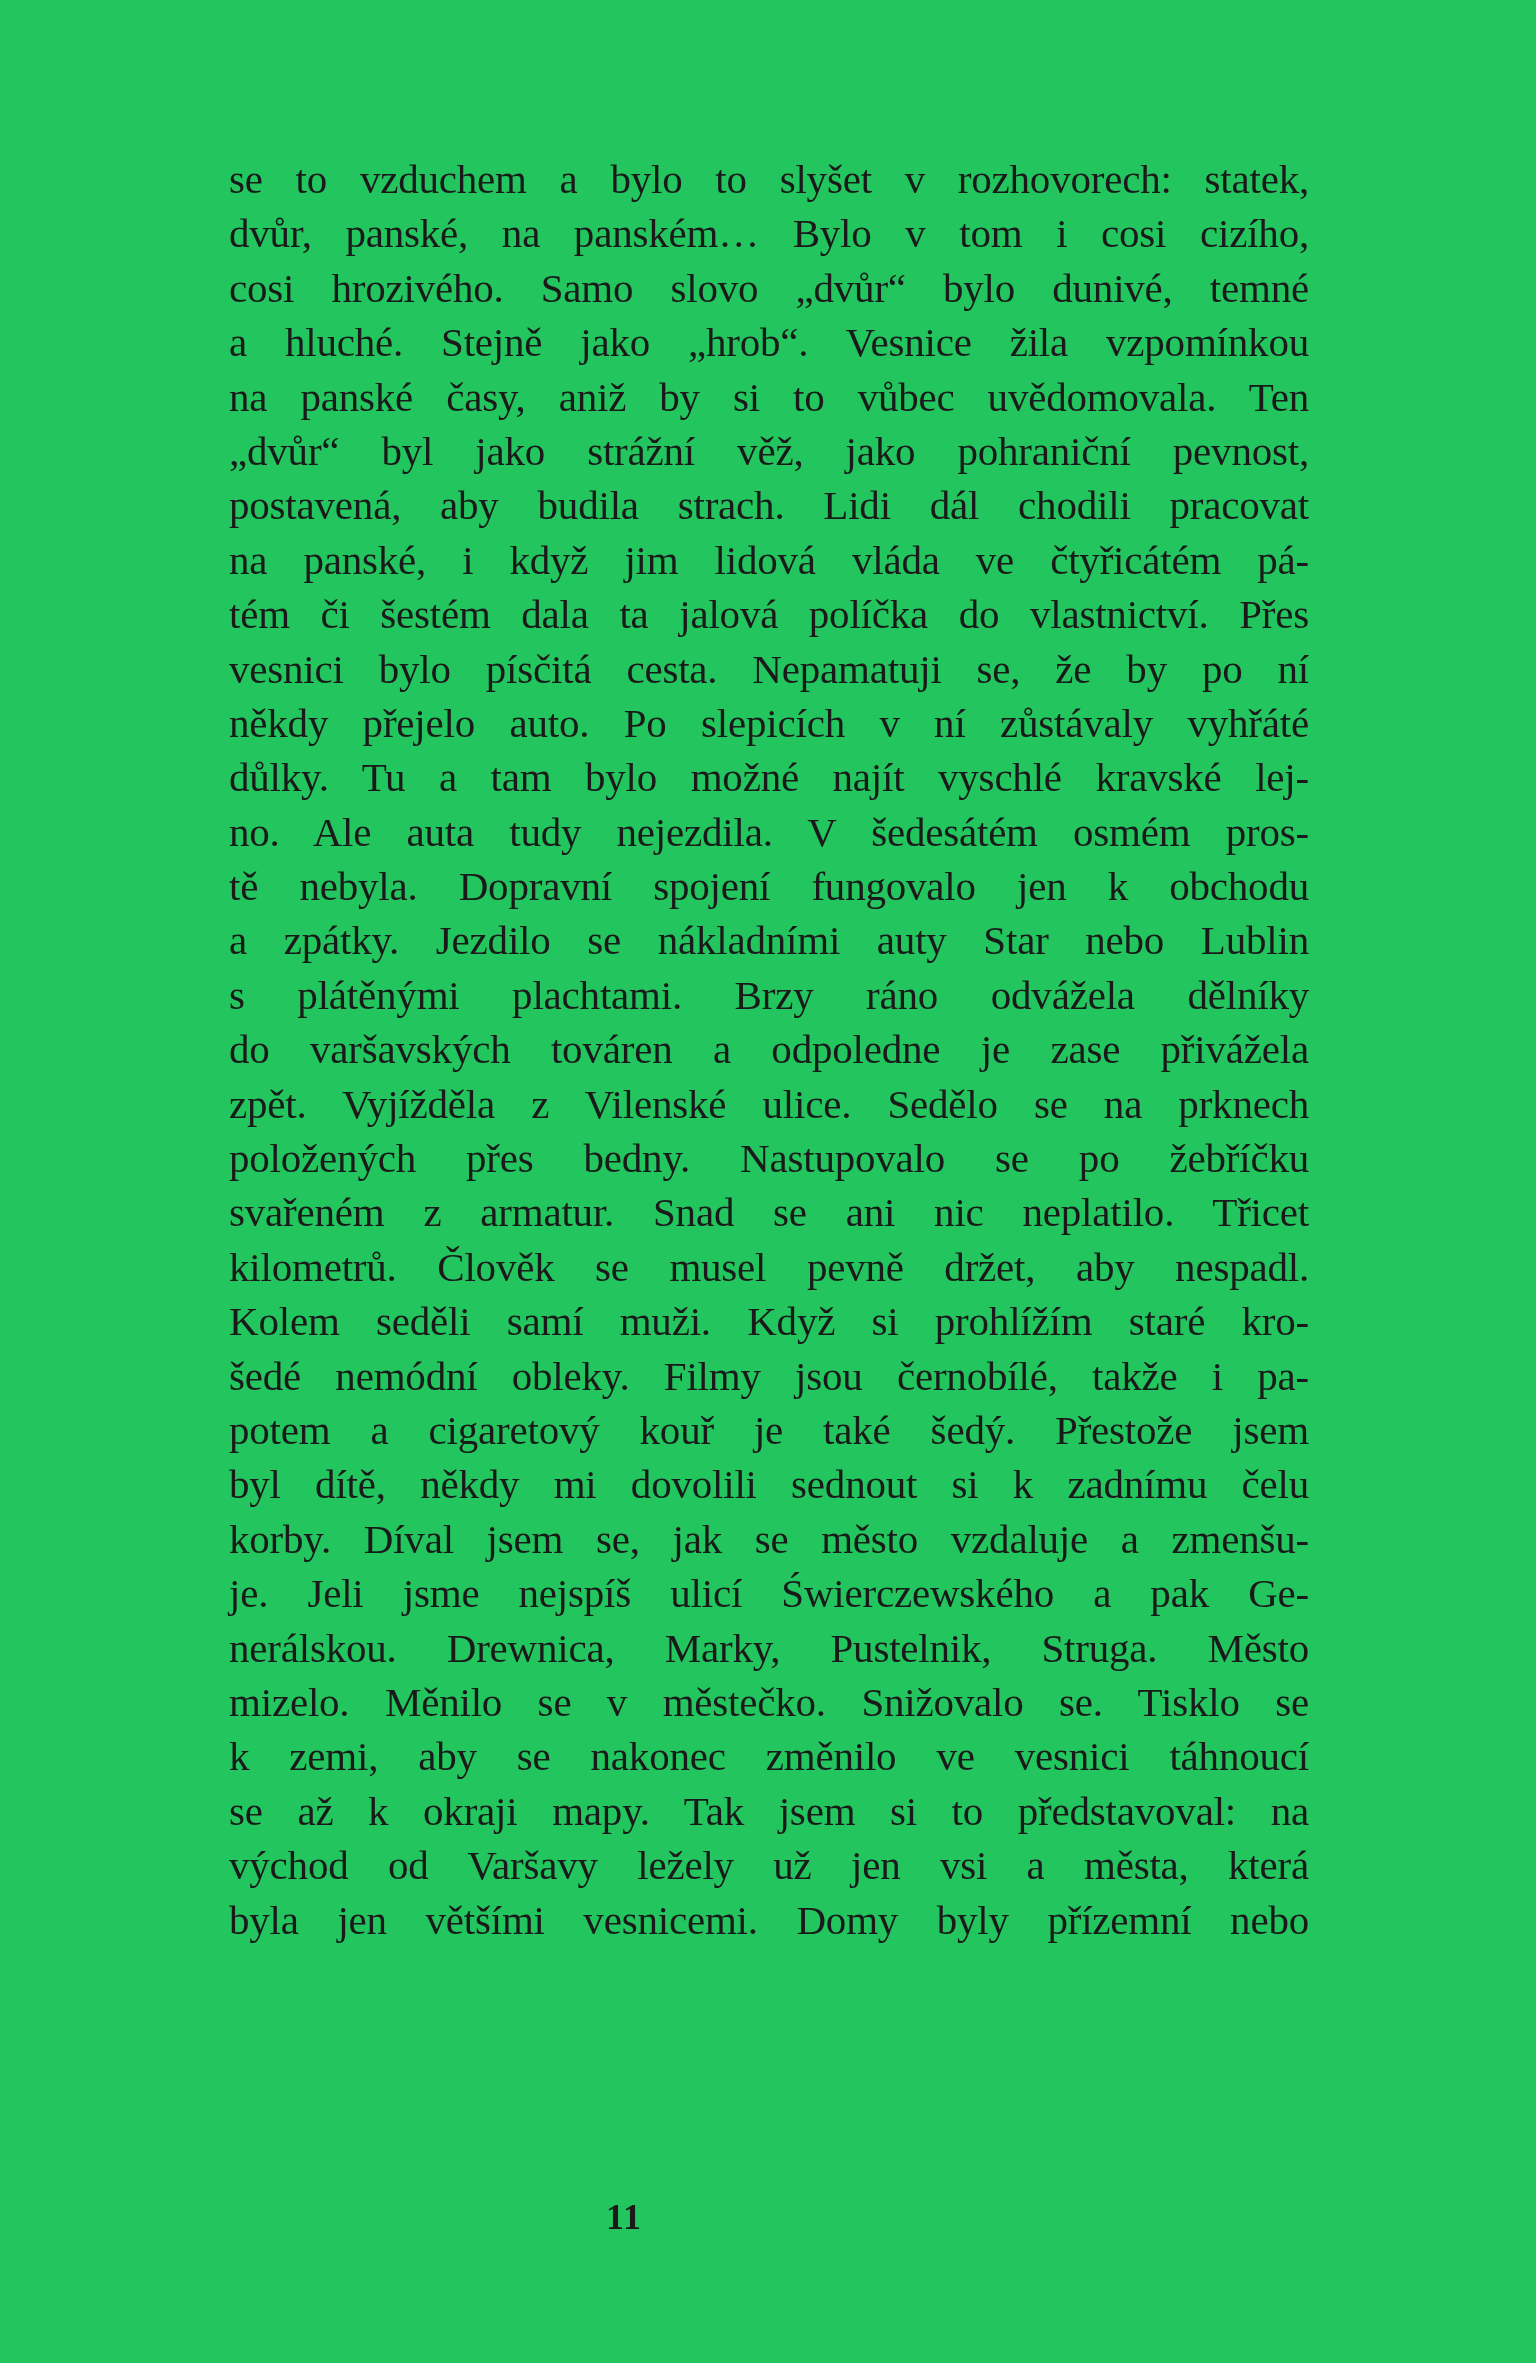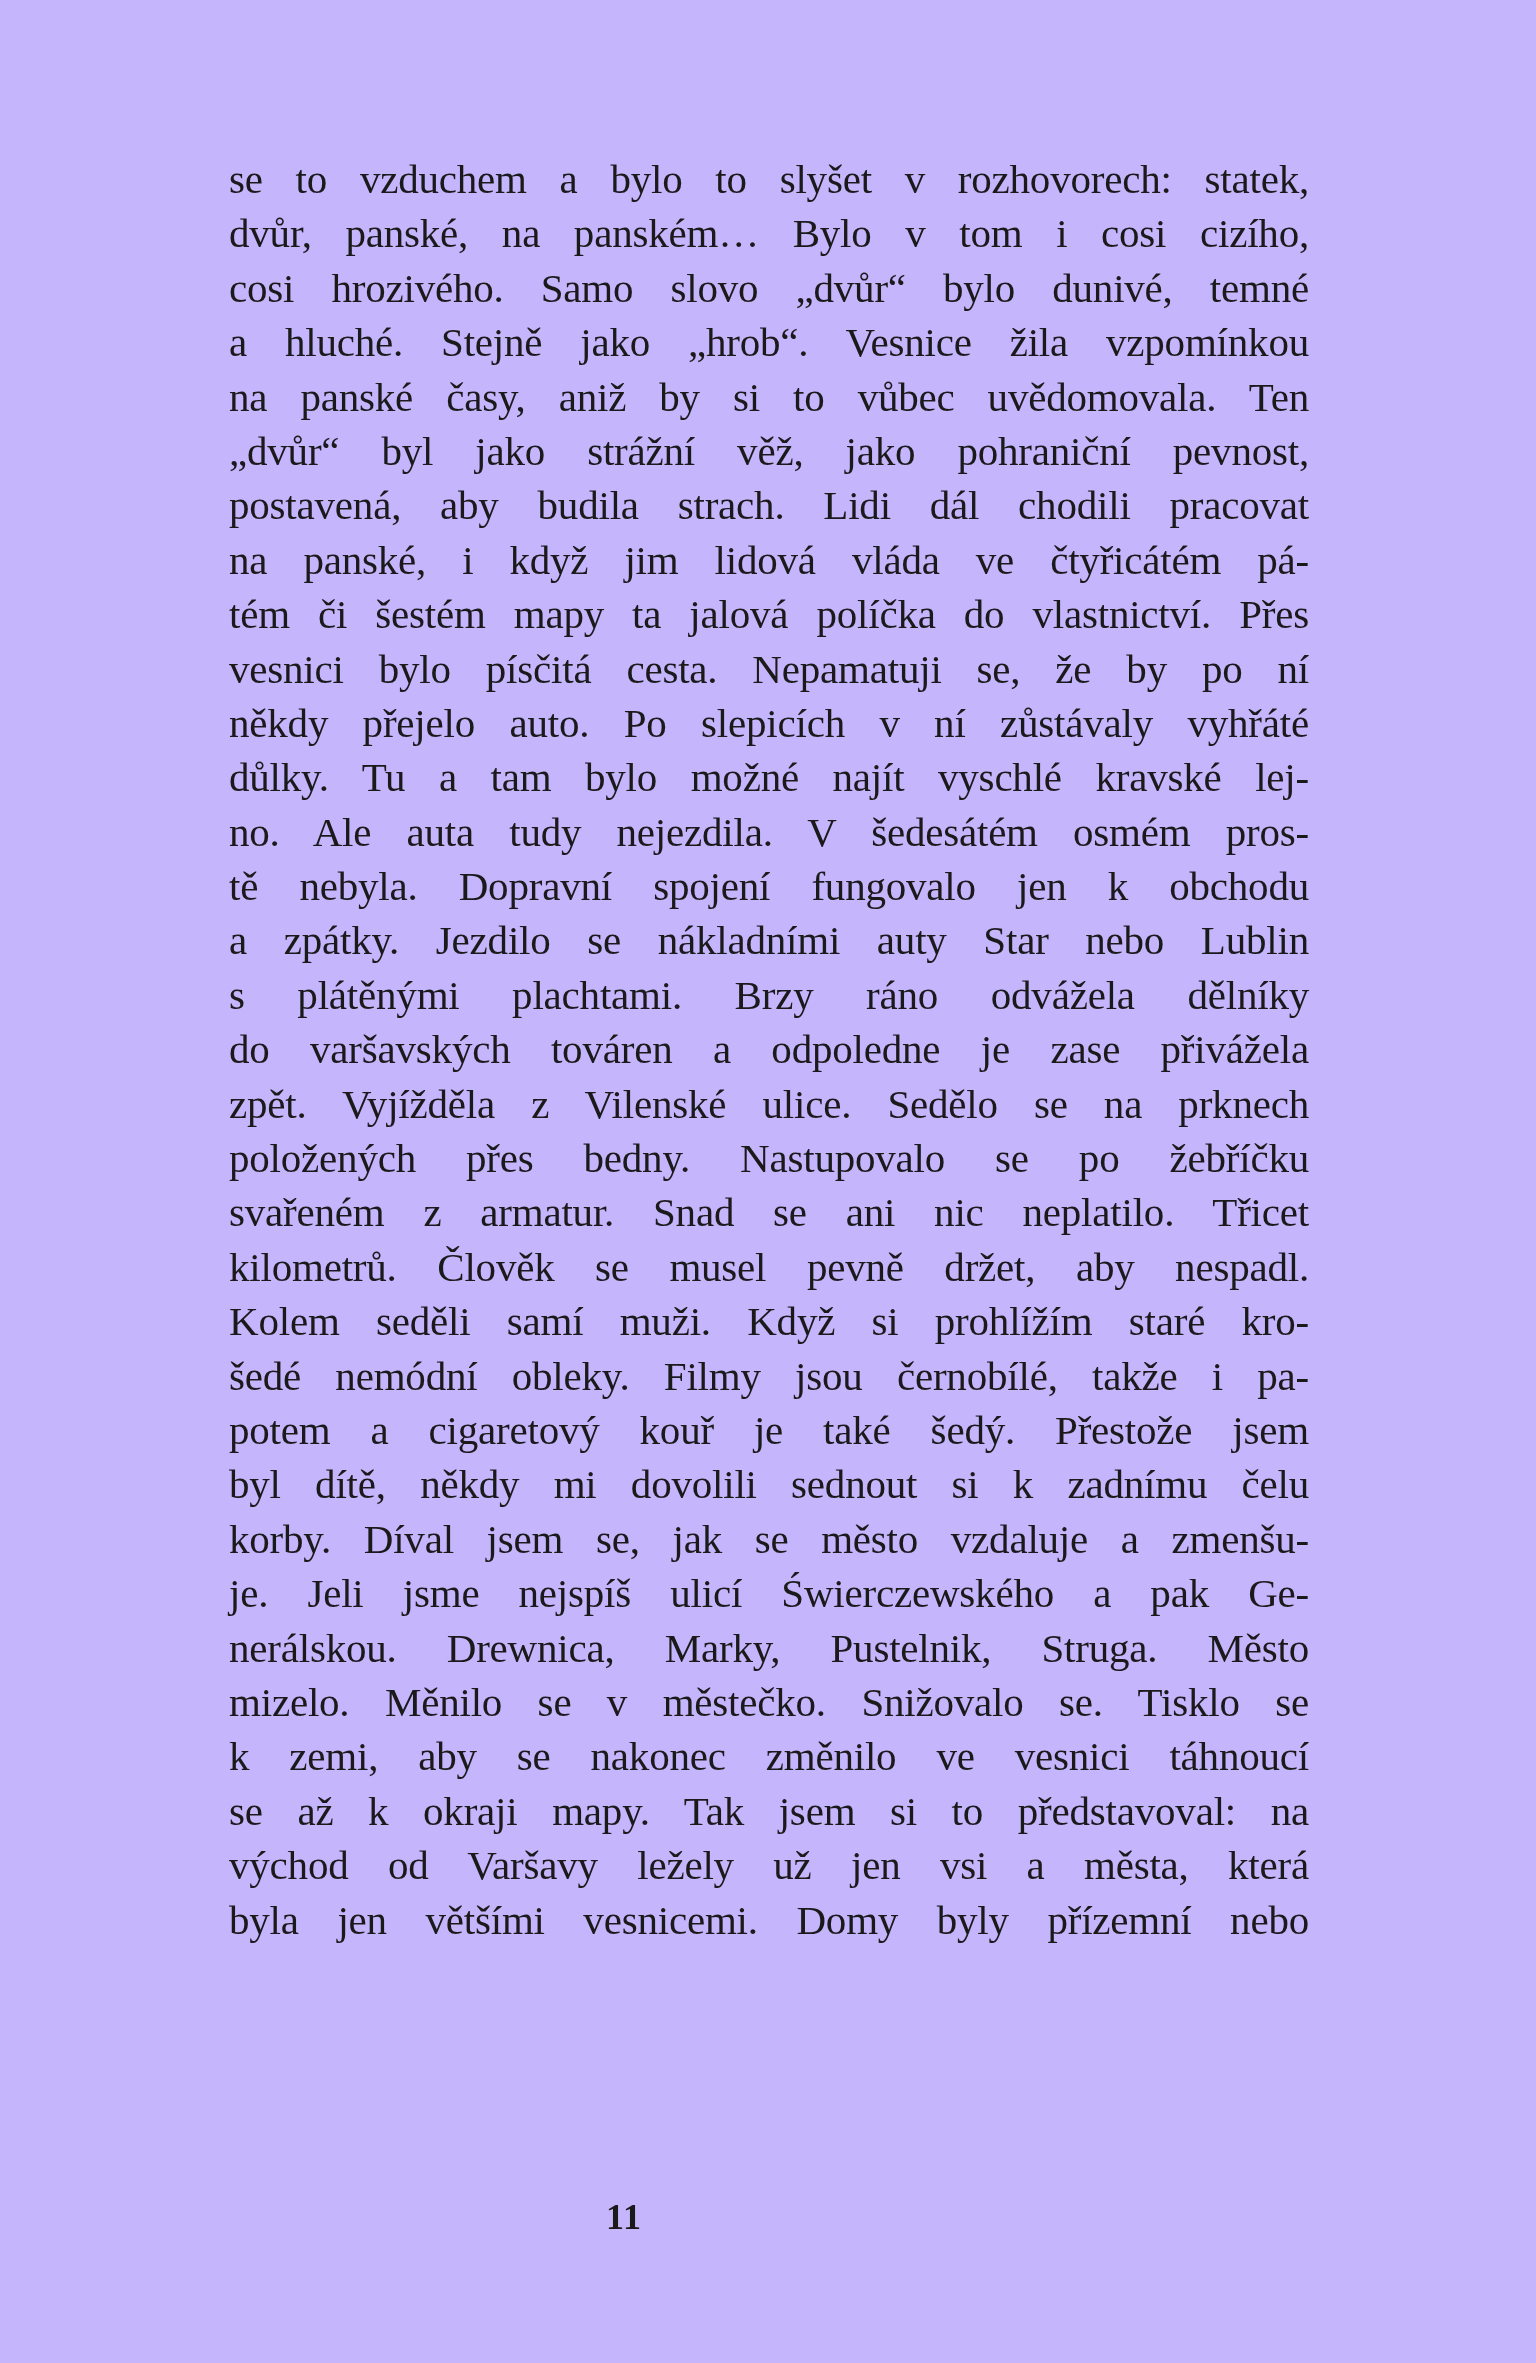--- a/index.html
+++ b/index.html
@@ -13,21 +13,21 @@
       position: relative;
       overflow: hidden;
       color: #1a1a1a;
       font-family: "Liberation Serif", "DejaVu Serif", serif;
     }
     .page {
       position: absolute;
       left: 0; top: 0;
       width: 1536px;
       height: 2363px;
-      background: #c4b5fd;
+      background: #22c55e;
     }
     .text-block {
       position: absolute;
       left: 229px;
       top: 152px;
       width: 1080px;
     }
     .line {
       display: block;
       height: 54.4px;
@@ -58,21 +58,21 @@
 <div class="page">
   <div class="text-block">
     <span class="line">se to vzduchem a bylo to slyšet v rozhovorech: statek,</span>
     <span class="line">dvůr, panské, na panském… Bylo v tom i cosi cizího,</span>
     <span class="line">cosi hrozivého. Samo slovo „dvůr“ bylo dunivé, temné</span>
     <span class="line">a hluché. Stejně jako „hrob“. Vesnice žila vzpomínkou</span>
     <span class="line">na panské časy, aniž by si to vůbec uvědomovala. Ten</span>
     <span class="line">„dvůr“ byl jako strážní věž, jako pohraniční pevnost,</span>
     <span class="line">postavená, aby budila strach. Lidi dál chodili pracovat</span>
     <span class="line">na panské, i když jim lidová vláda ve čtyřicátém pá-</span>
-    <span class="line">tém či šestém mapy ta jalová políčka do vlastnictví. Přes</span>
+    <span class="line">tém či šestém dala ta jalová políčka do vlastnictví. Přes</span>
     <span class="line">vesnici bylo písčitá cesta. Nepamatuji se, že by po ní</span>
     <span class="line">někdy přejelo auto. Po slepicích v ní zůstávaly vyhřáté</span>
     <span class="line">důlky. Tu a tam bylo možné najít vyschlé kravské lej-</span>
     <span class="line">no. Ale auta tudy nejezdila. V šedesátém osmém pros-</span>
     <span class="line">tě nebyla. Dopravní spojení fungovalo jen k obchodu</span>
     <span class="line">a zpátky. Jezdilo se nákladními auty Star nebo Lublin</span>
     <span class="line">s plátěnými plachtami. Brzy ráno odvážela dělníky</span>
     <span class="line">do varšavských továren a odpoledne je zase přivážela</span>
     <span class="line">zpět. Vyjížděla z Vilenské ulice. Sedělo se na prknech</span>
     <span class="line">položených přes bedny. Nastupovalo se po žebříčku</span>

